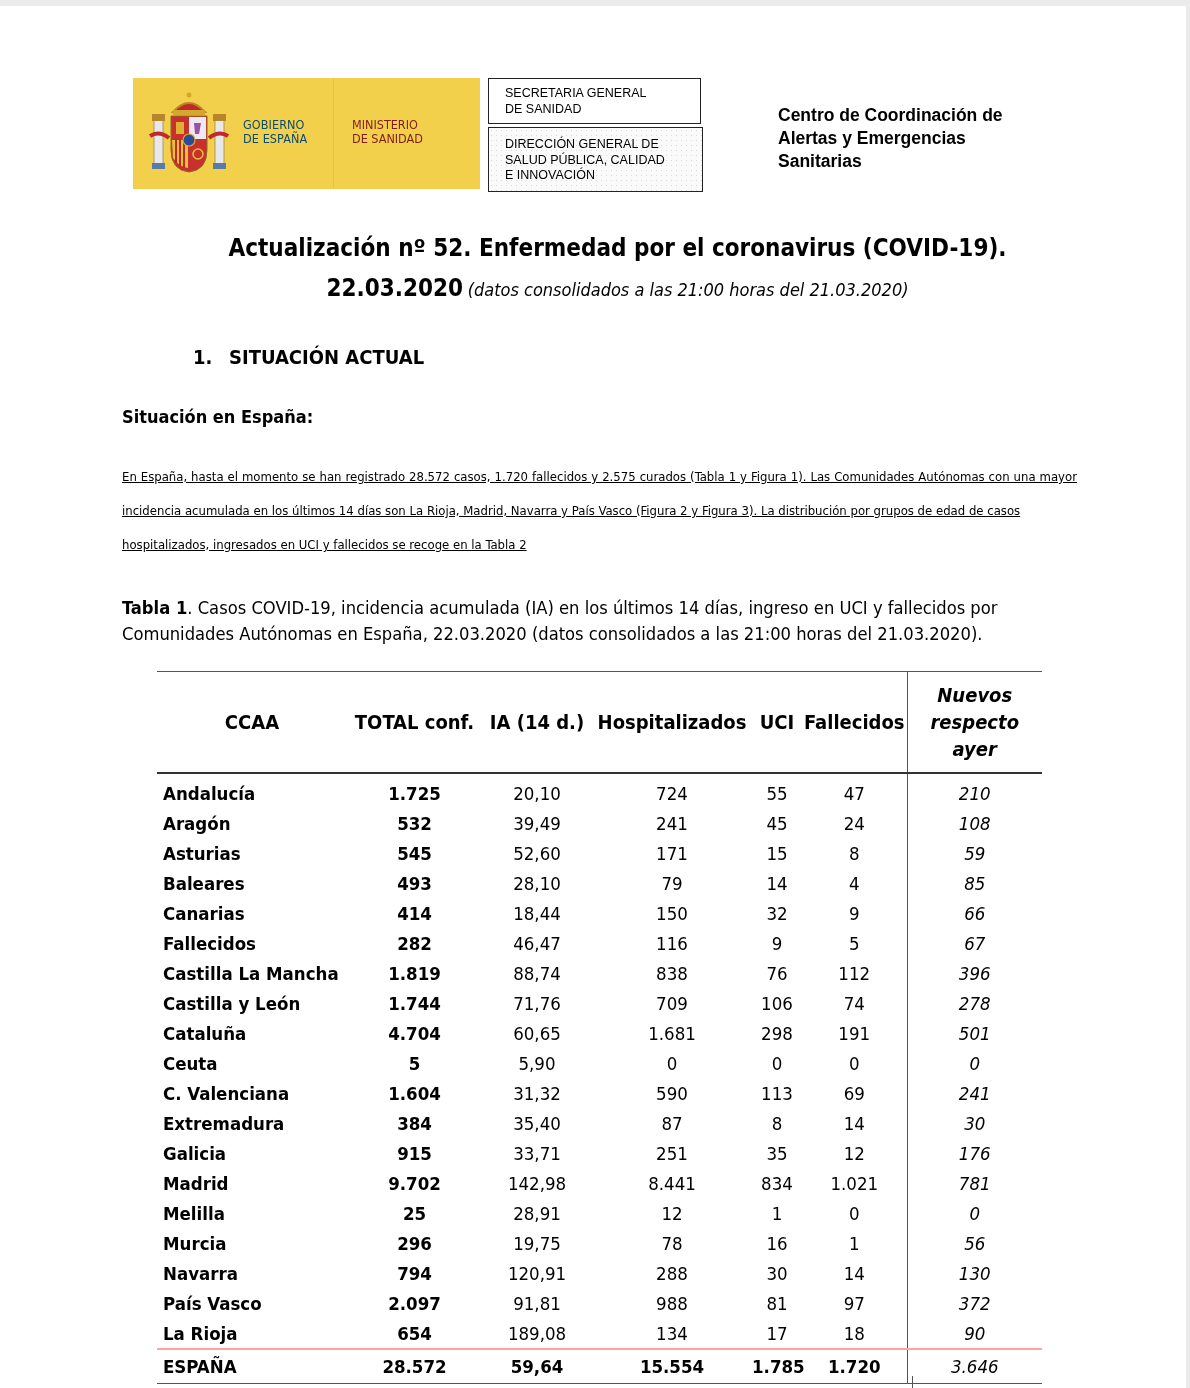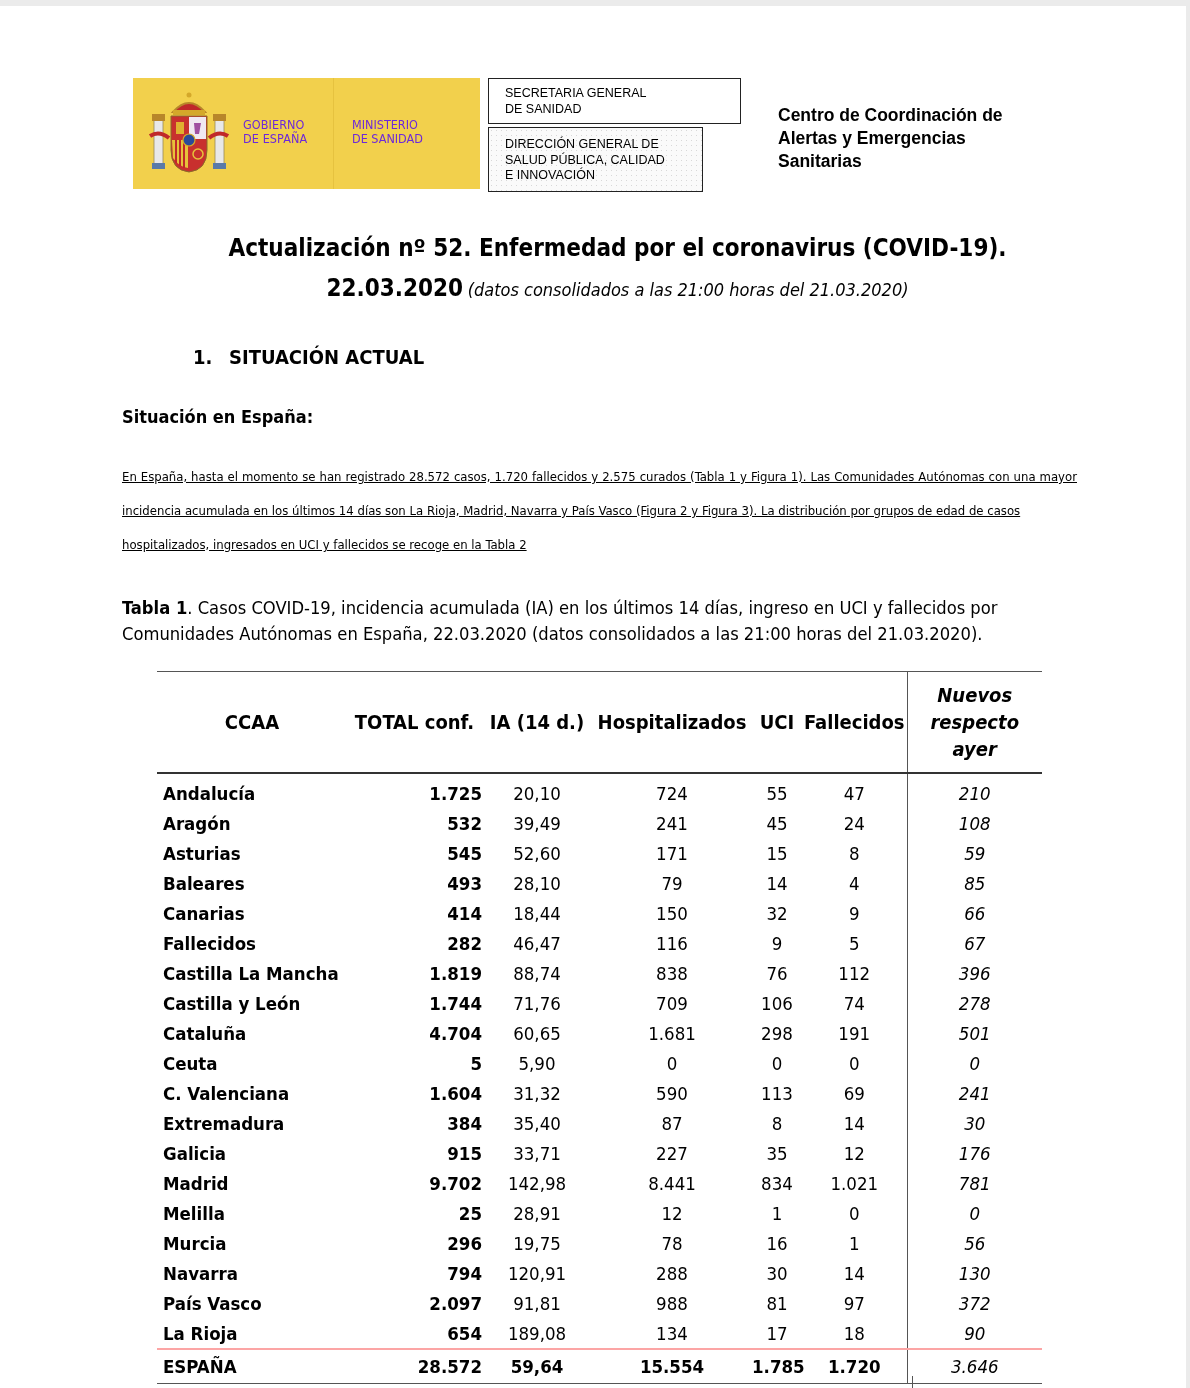--- a/index.html
+++ b/index.html
@@ -23,29 +23,29 @@
     width: 347px; height: 111px;
     background: #f2d04c;
   }
   .logo-gob .divider {
     position: absolute; left: 200px; top: 0; width: 1px; height: 111px;
     background: #e6c23f;
   }
   .logo-gob .shield { position: absolute; left: 16px; top: 12px; width: 80px; height: 88px; }
   .logo-gob .gob-text {
     position: absolute; left: 110px; top: 40px;
-    font-size: 12.5px; line-height: 14px; color: #6d28d9; letter-spacing: 0.1px;
+    font-size: 12.5px; line-height: 14px; color: #0c4a6e; letter-spacing: 0.1px;
   }
   .logo-gob .min-text {
     position: absolute; left: 219px; top: 40px;
-    font-size: 12.5px; line-height: 14px; color: #6d28d9;
+    font-size: 12.5px; line-height: 14px; color: #7f1d1d;
   }
   .sec-box {
     position: absolute; left: 488px; top: 72px;
-    width: 253px; height: 46px;
+    width: 213px; height: 46px;
     border: 1.5px solid #222;
     box-sizing: border-box;
     font-size: 12.5px; line-height: 16px;
     padding: 6px 0 0 16px;
   }
   .dir-box {
     position: absolute; left: 488px; top: 121px;
     width: 215px; height: 65px;
     border: 1.5px solid #222;
     box-sizing: border-box;
@@ -94,21 +94,21 @@
 
   
   .tbl-wrap { position: absolute; left: 157px; top: 665px; width: 885px; }
   table { border-collapse: collapse; width: 885px; table-layout: fixed; }
   th {
     font-size: 20px; font-weight: bold; height: 100px; padding: 0;
     border-top: 1.5px solid #555; border-bottom: 2.5px solid #333;
   }
   td { font-size: 18.5px; height: 30px; padding: 0; text-align: center; }
   td.name { text-align: left; padding-left: 6px; font-weight: bold; }
-  td.total { font-weight: bold; text-align: right; }
+  td.total { font-weight: bold; }
   td.nuevos, th.nuevos { border-left: 1px solid #555; font-style: italic; }
   th.nuevos { line-height: 27px; }
   tr.first td { padding-top: 4px; }
   tr.total-row td { border-top: 2px solid #fca5a5; border-bottom: 1.5px solid #555; font-weight: bold; height: 33px; }
   tr.total-row td.nuevos { font-weight: normal; }
   .vline-tail {
     position: absolute; left: 912px; top: 1370px; width: 1px; height: 18px; background: #555;
   }
 </style>
 </head>
@@ -321,21 +321,21 @@
             <td class="ia">35,40</td>
             <td class="hosp">87</td>
             <td class="uci">8</td>
             <td class="fall">14</td>
             <td class="nuevos">30</td>
           </tr>
           <tr>
             <td class="name">Galicia</td>
             <td class="total">915</td>
             <td class="ia">33,71</td>
-            <td class="hosp">227</td>
+            <td class="hosp">251</td>
             <td class="uci">35</td>
             <td class="fall">12</td>
             <td class="nuevos">176</td>
           </tr>
           <tr>
             <td class="name">Madrid</td>
             <td class="total">9.702</td>
             <td class="ia">142,98</td>
             <td class="hosp">8.441</td>
             <td class="uci">834</td>

